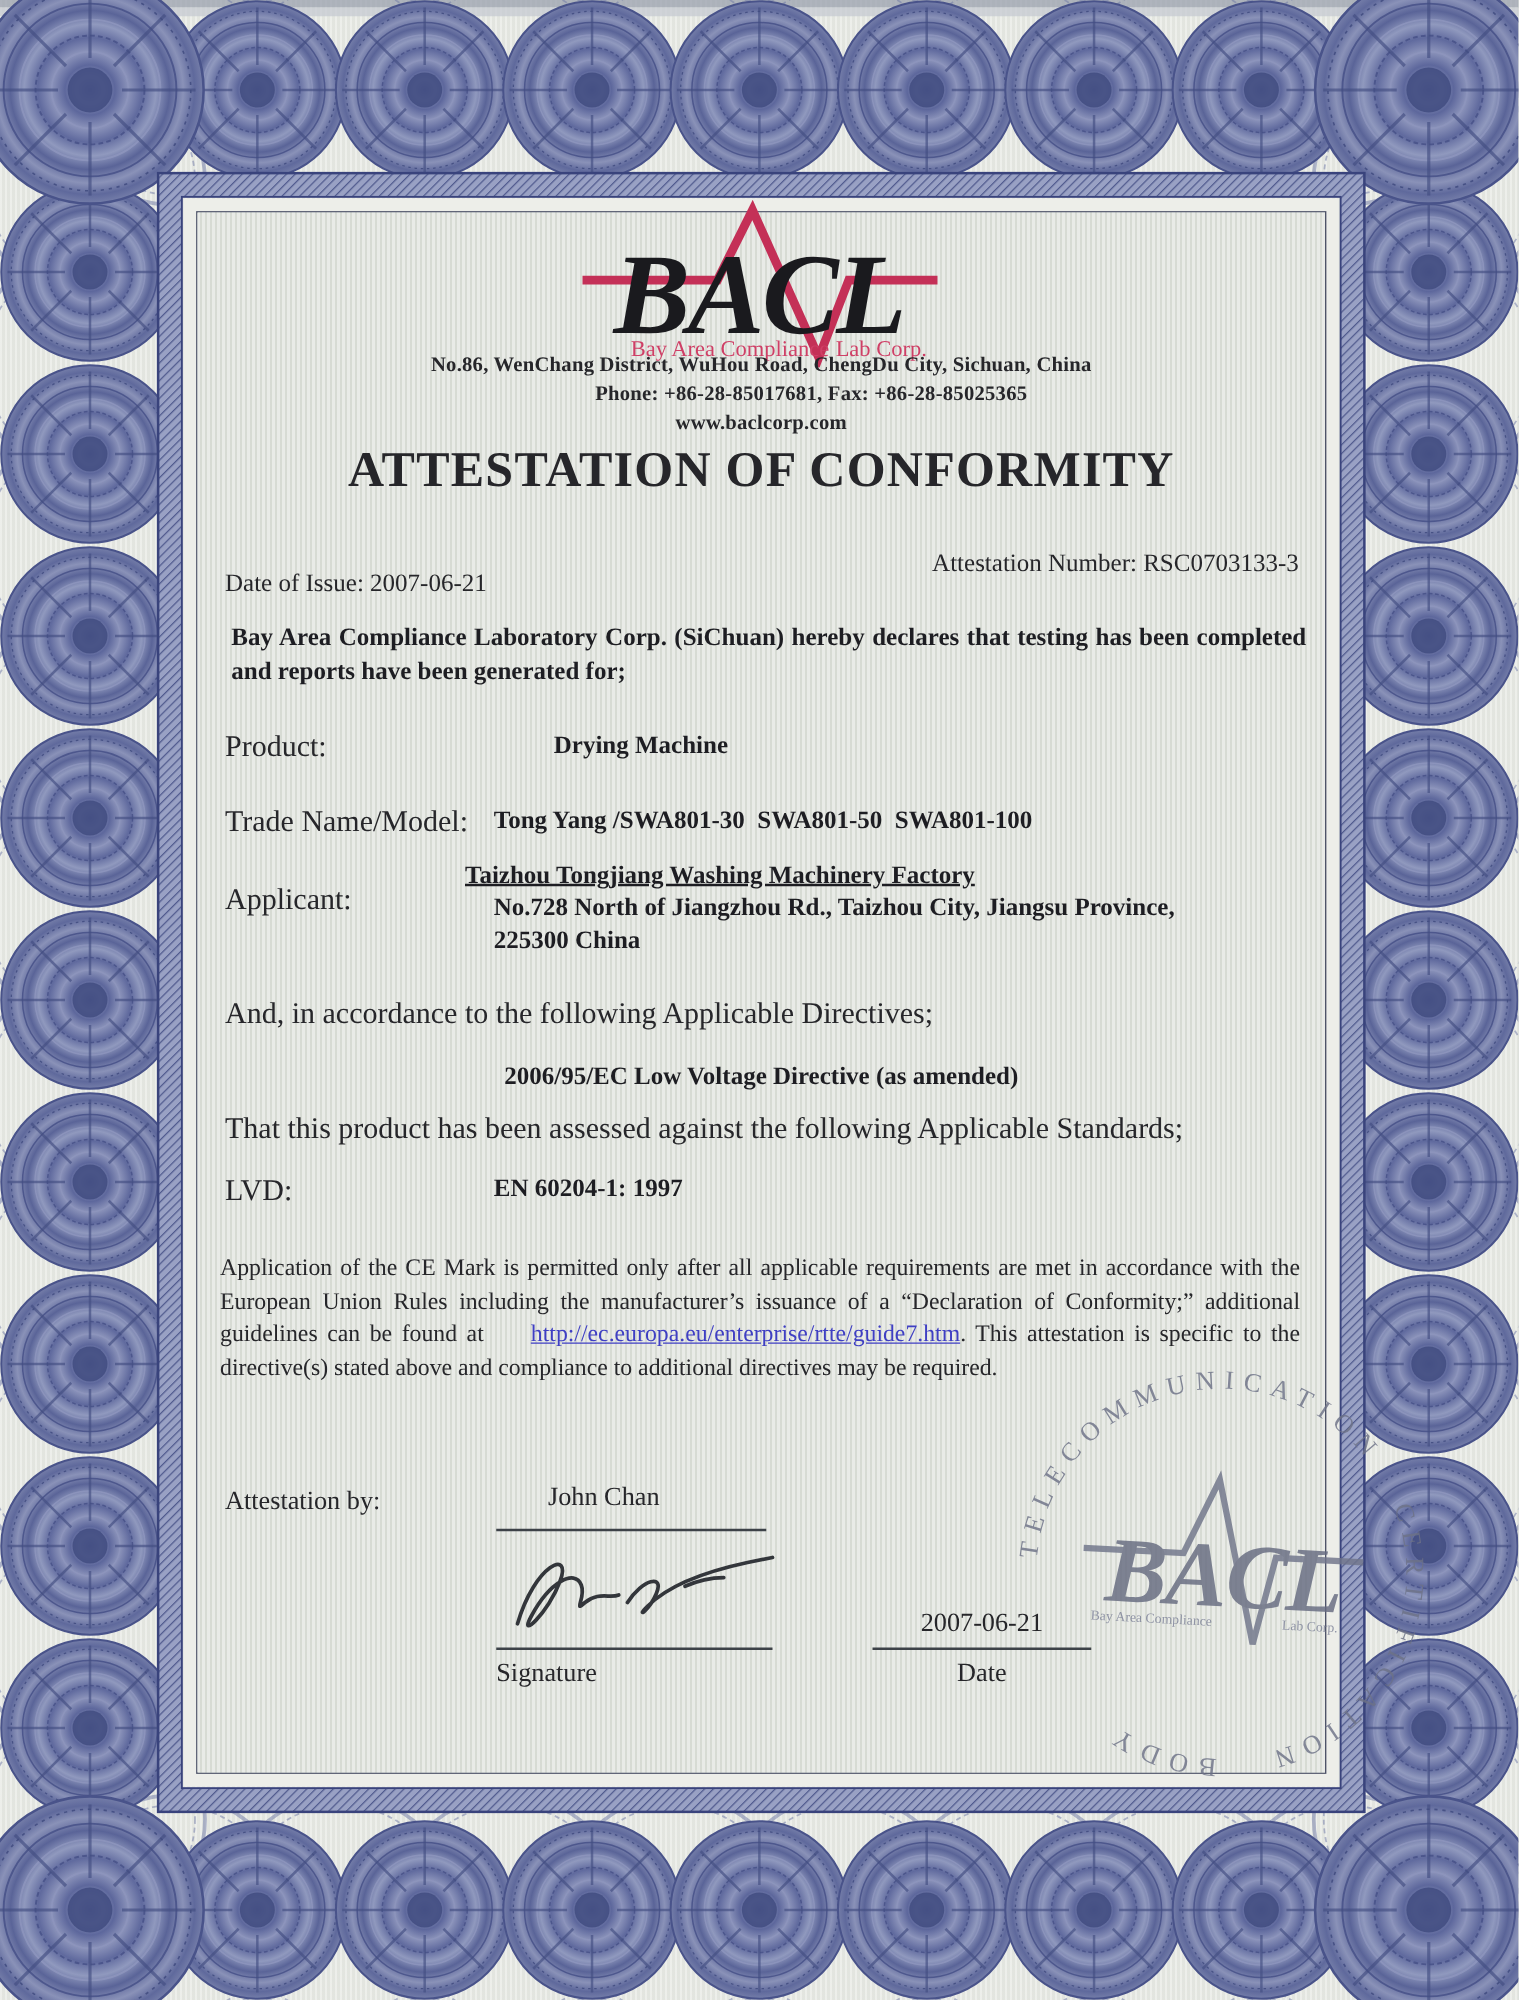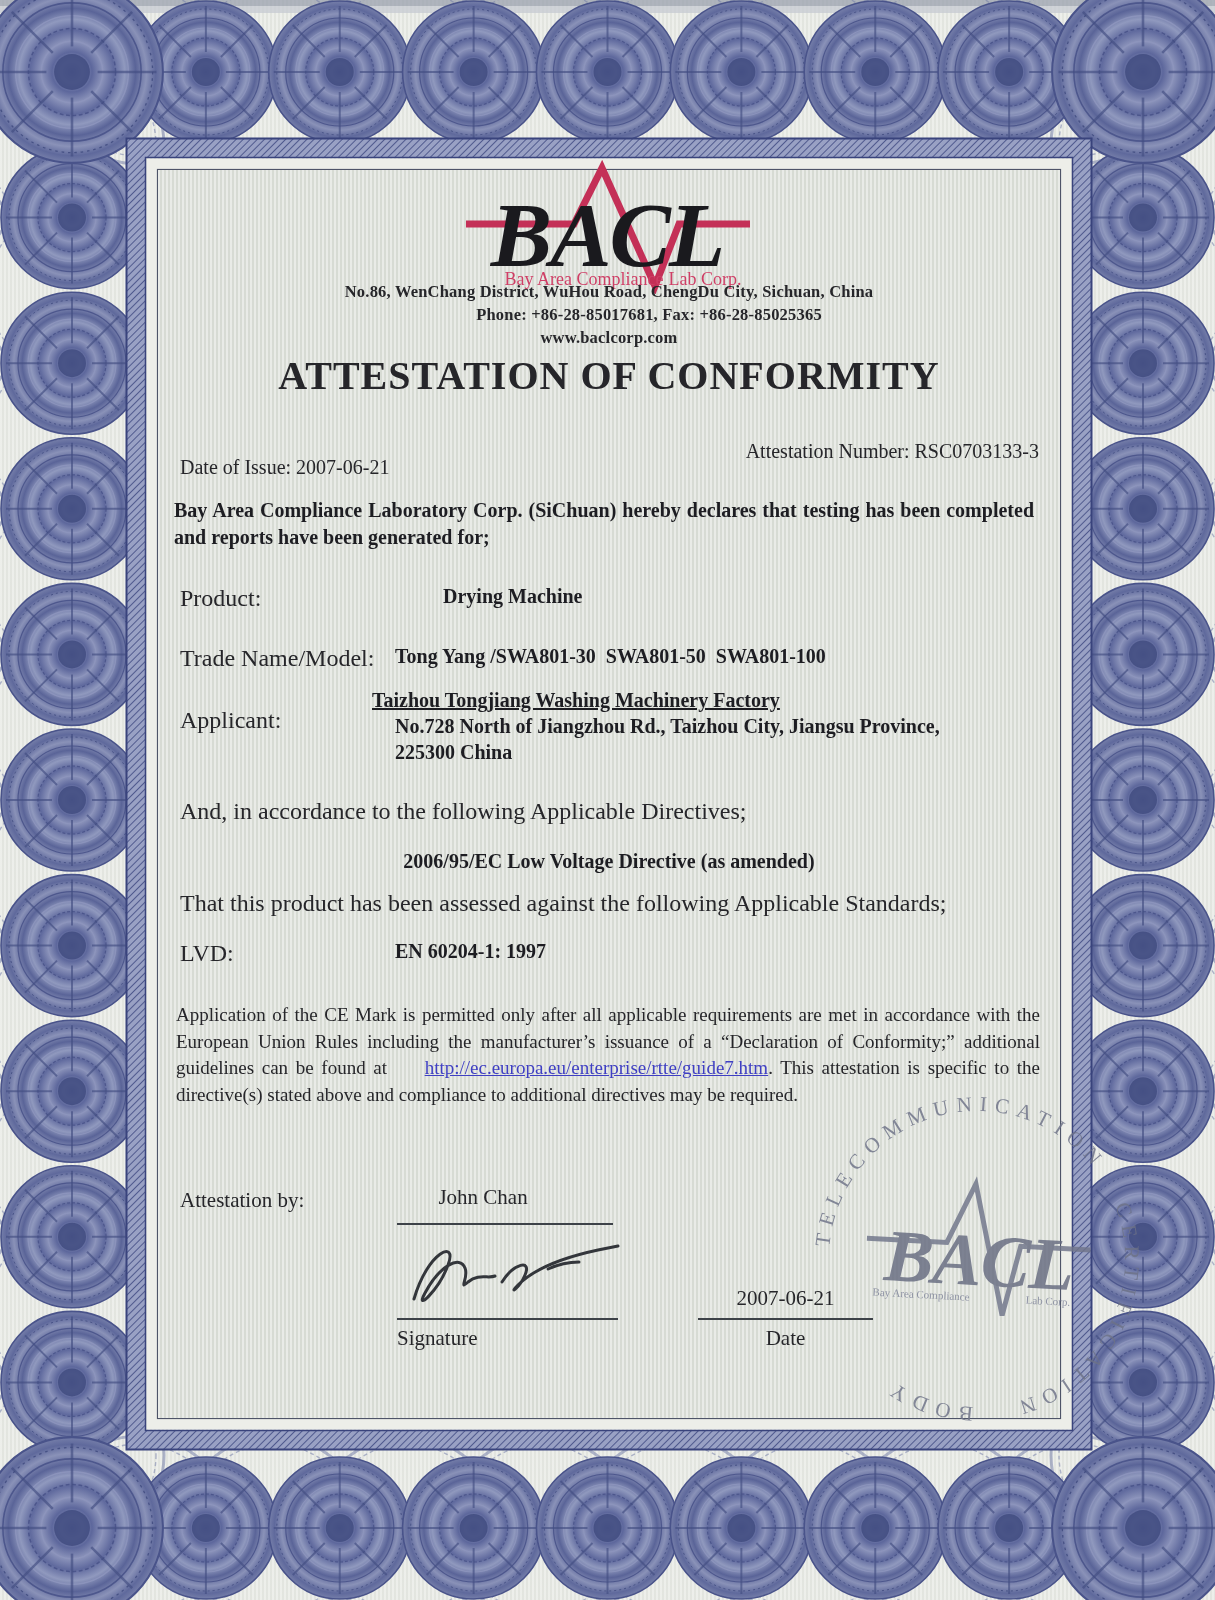--- a/index.html
+++ b/index.html
@@ -189,21 +189,21 @@
 
   <div class="txt center addr" style="top:282px;">No.86, WenChang District, WuHou Road, ChengDu City, Sichuan, China</div>
   <div class="txt center addr" style="top:305px;margin-left:40px;">Phone: +86-28-85017681, Fax: +86-28-85025365</div>
   <div class="txt center addr" style="top:328px;">www.baclcorp.com</div>
 
   <div class="txt center title" style="top:352px;">ATTESTATION OF CONFORMITY</div>
 
   <div class="txt meta" style="left:180px; top:456px;"><span>Date of Issue:</span> <span>2007-06-21</span></div>
   <div class="txt meta" style="right:176px; top:440px;"><span>Attestation Number:</span> <span>RSC0703133-3</span></div>
 
-  <div class="txt body-par bold" style="left:174px; top:497px; width:860px;">Bay Area Compliance Laboratory Corp. (SiChuan) hereby declares that testing has been completed and reports have been generated for;</div>
+  <div class="txt body-par bold" style="left:185px; top:497px; width:860px;">Bay Area Compliance Laboratory Corp. (SiChuan) hereby declares that testing has been completed and reports have been generated for;</div>
 
   <div class="txt label" style="left:180px; top:585px;">Product:</div>
   <div class="txt val" style="left:395px; top:585px;margin-left:48px;">Drying Machine</div>
 
   <div class="txt label" style="left:180px; top:645px;">Trade Name/Model:</div>
   <div class="txt val" style="left:395px; top:645px;">Tong Yang /SWA801-30  SWA801-50  SWA801-100</div>
 
   <div class="txt label" style="left:180px; top:707px;">Applicant:</div>
   <div class="txt val" style="left:372px; top:687px; line-height:26px;text-decoration:underline;">Taizhou Tongjiang Washing Machinery Factory</div>
   <div class="txt val" style="left:395px; top:713px; line-height:26px;">No.728 North of Jiangzhou Rd., Taizhou City, Jiangsu Province,</div>

